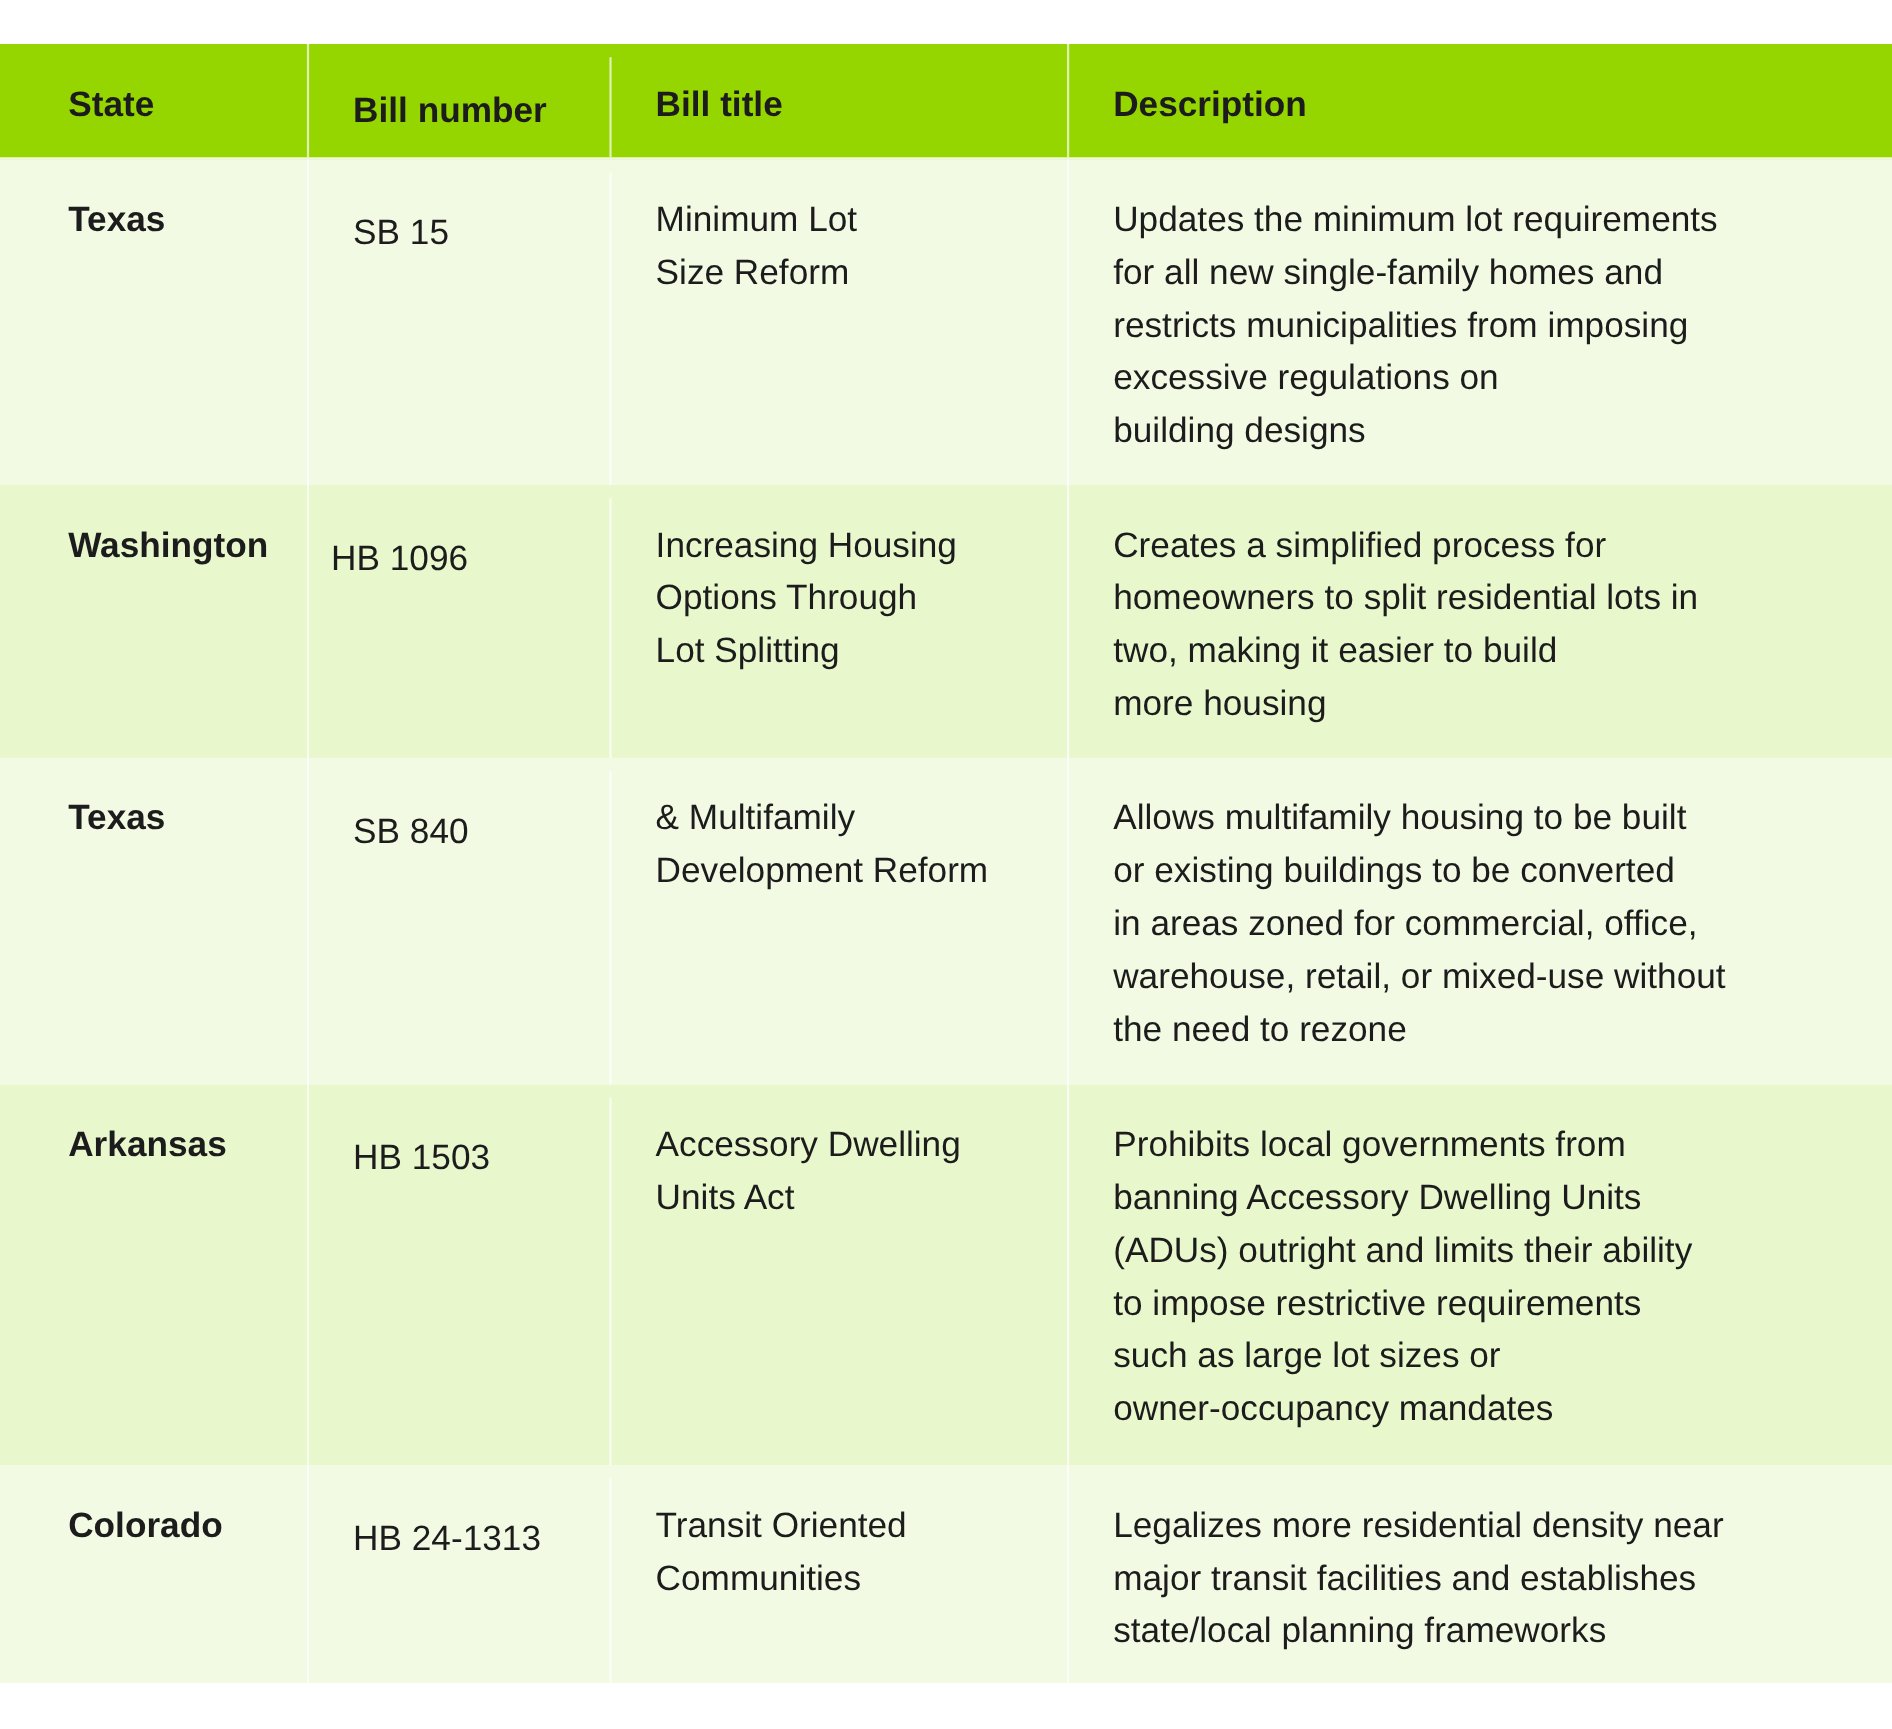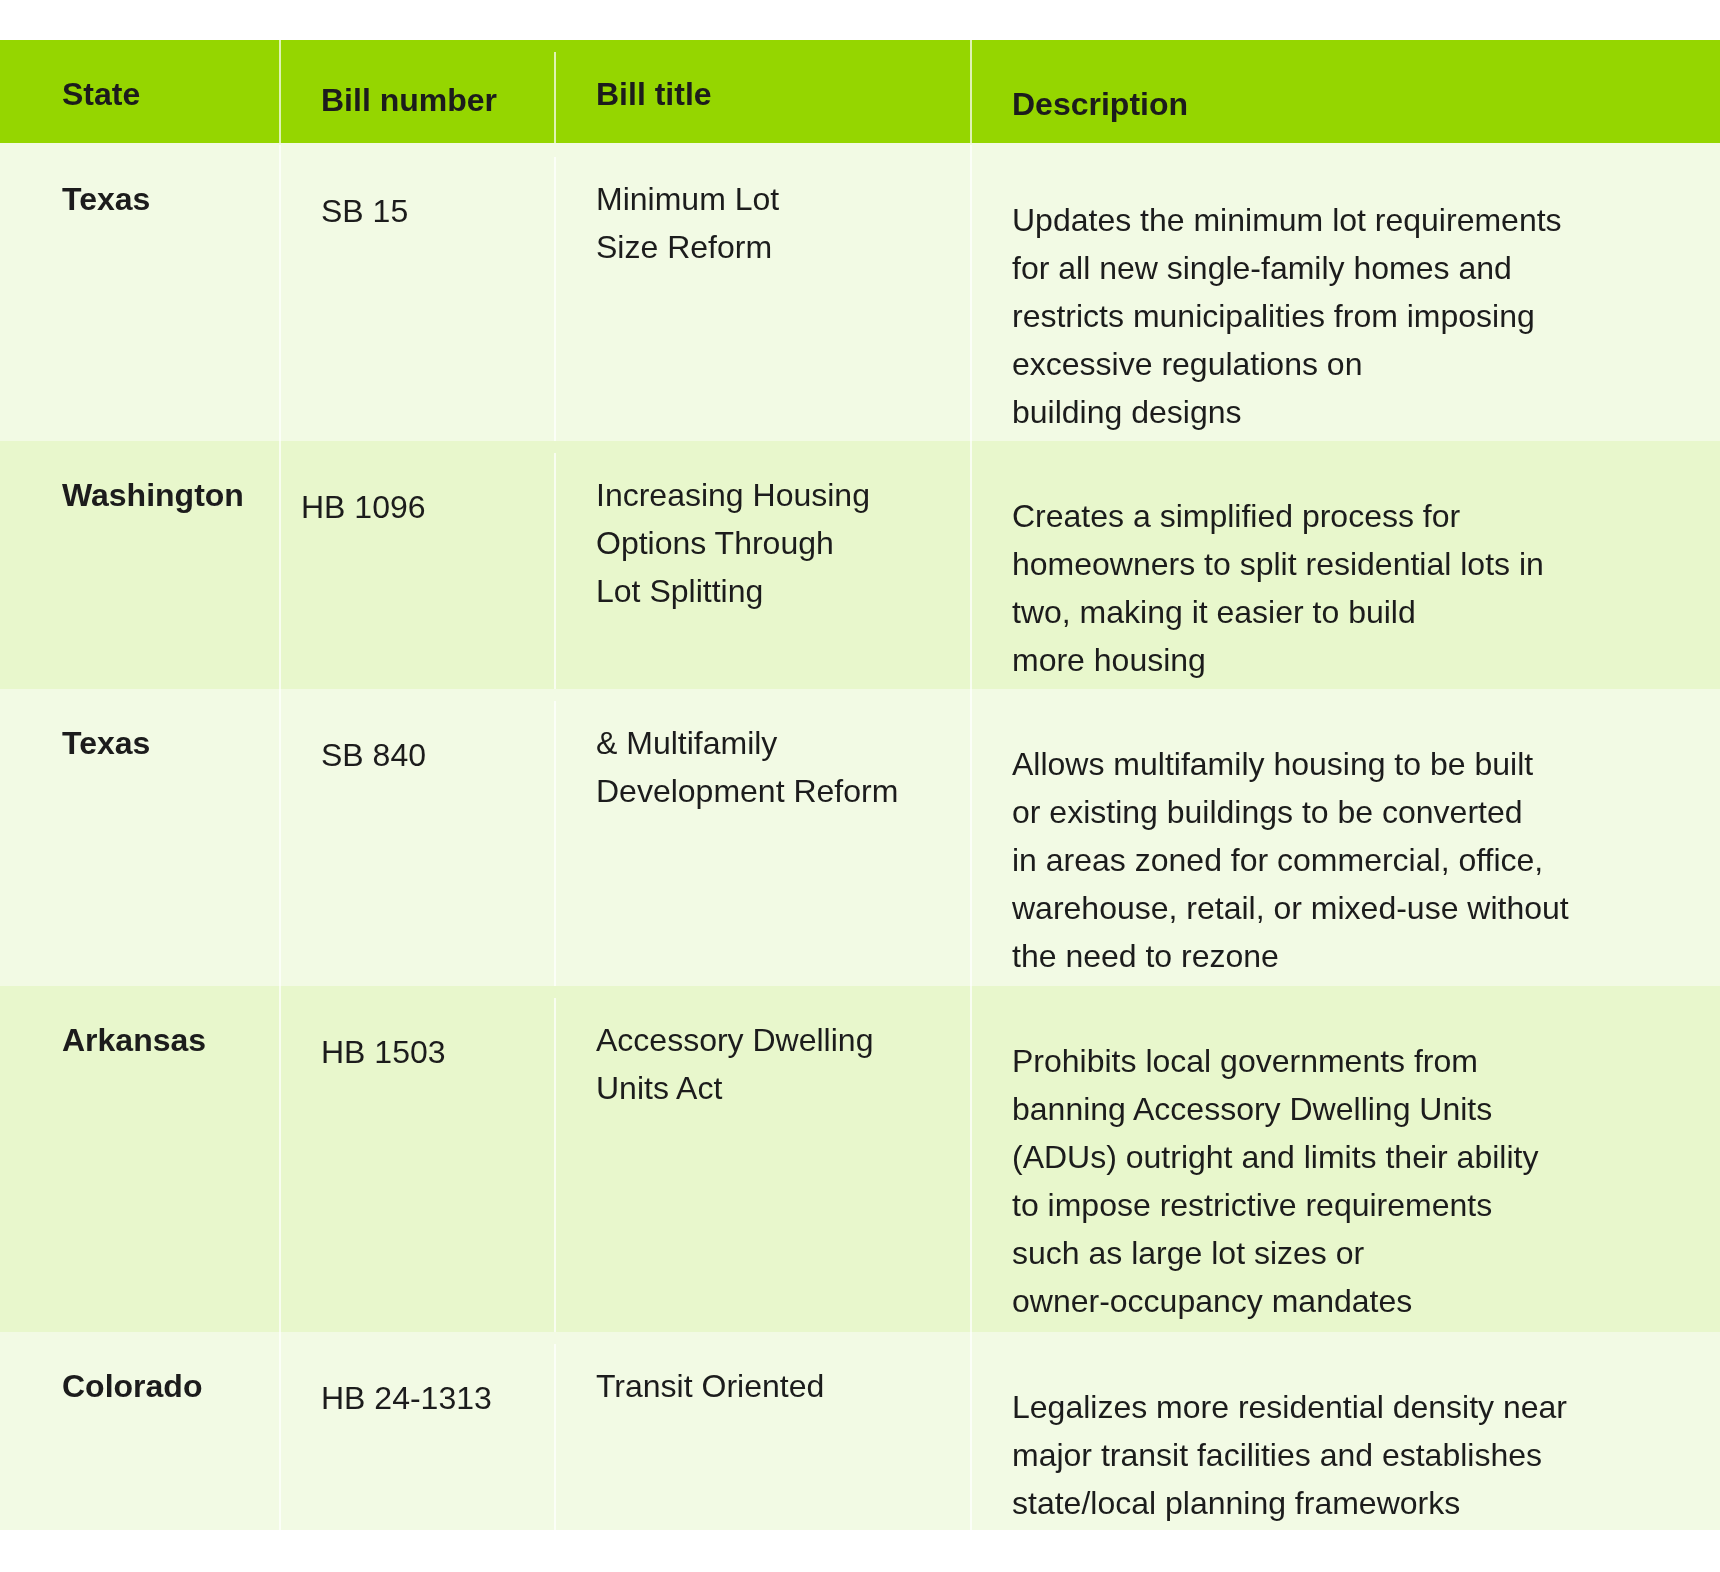--- a/index.html
+++ b/index.html
@@ -4,21 +4,21 @@
 <style>
   html, body { margin:0; padding:0; background:#ffffff; }
   body { width:1720px; height:1572px; position:relative; font-family:"Liberation Sans", sans-serif; color:#1c1c1c; }
   .table { position:absolute; left:0; top:40px; width:1720px; }
   .row { display:flex; width:1720px; }
   .cell { box-sizing:border-box; border-right:2px solid rgba(255,255,255,0.7); padding-left:62px; font-size:32px; line-height:48px; }
   .cell:last-child { border-right:none; }
   .c1 { width:281px; }
   .c2 { width:275px;margin-top:12px; }
   .c3 { width:416px; }
-  .c4 { width:704px; padding-right:20px;margin-top:21px; }
+  .c4 { width:704px; padding-right:20px; }
   .c2 { padding-left:40px; }
   .c3 { padding-left:40px; }
   .c4 { padding-left:40px; }
   .header { background:#95d600; height:103px; border-bottom:2px solid #f2fae4; }
   .header .cell { font-weight:bold; display:flex; align-items:center; padding-top:4px; }
   .odd { background:#f2fae4; }
   .even { background:#e8f7cc; }
   .body-row .cell { padding-top:30px; padding-bottom:30px; }
   .state { font-weight:bold; }
   .line { display:block; white-space:nowrap; }
@@ -104,20 +104,21 @@
       <span class="line">such as large lot sizes or</span>
       <span class="line">owner-occupancy mandates</span>
     </div>
   </div>
 
   <div class="row body-row odd r5">
     <div class="cell c1 state">Colorado</div>
     <div class="cell c2">HB 24-1313</div>
     <div class="cell c3">
       <span class="line">Transit Oriented</span>
+      <span class="line">Communities</span>
     </div>
     <div class="cell c4">
       <span class="line">Legalizes more residential density near</span>
       <span class="line">major transit facilities and establishes</span>
       <span class="line">state/local planning frameworks</span>
     </div>
   </div>
 
 </div>
 

